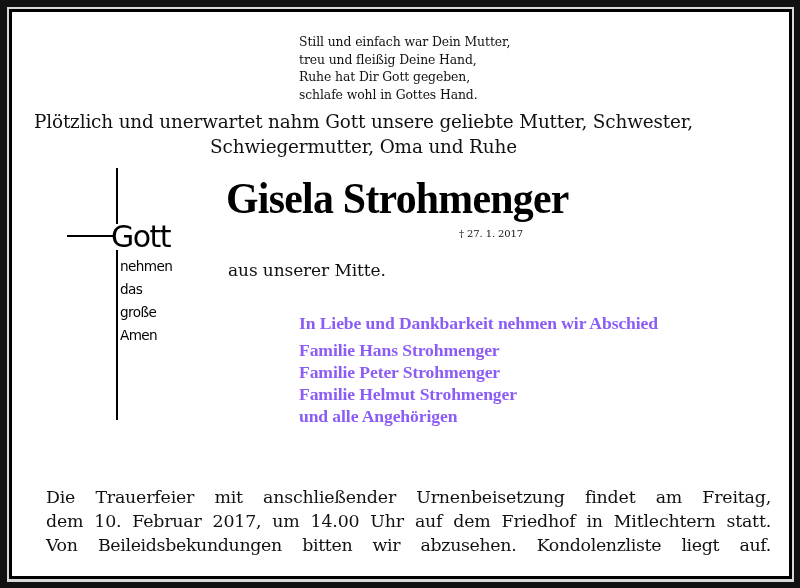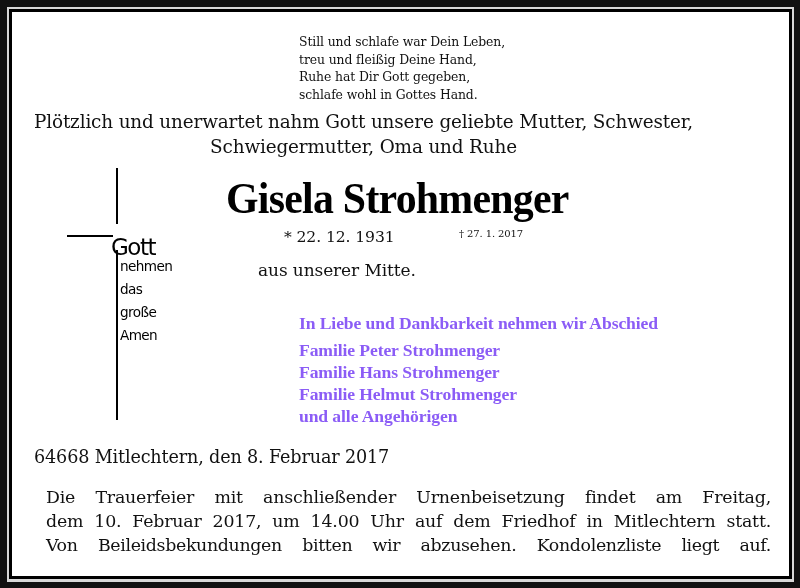--- a/index.html
+++ b/index.html
@@ -14,51 +14,51 @@
   .poem { left: 287px; top: 21px; font-size: 12.4px; line-height: 17.6px; letter-spacing: -0.1px; }
   .poem div { margin: 0; }
 
   .intro { left: 22px; top: 98px; font-size: 18.4px; line-height: 24.5px; letter-spacing: -0.15px; text-align: center; }
 
   .name { left: 214px; top: 160px; font-family: "Liberation Serif", "DejaVu Serif", serif; font-weight: bold; font-size: 45px; letter-spacing: -0.8px; transform: scaleX(0.93); transform-origin: left top; color: #000; }
 
   .born { left: 272px; top: 216px; font-size: 15.6px; letter-spacing: -0.1px; }
   .died { left: 447px; top: 216px; font-size: 10px; letter-spacing: -0.1px; }
 
-  .mitte { left: 216px; top: 248px; font-size: 17px; letter-spacing: -0.1px; margin-left: 30px; }
+  .mitte { left: 216px; top: 248px; font-size: 17px; letter-spacing: -0.1px; }
 
   .signatures { left: 287px; top: 299px; font-family: "Liberation Serif", "DejaVu Serif", serif; font-weight: bold; font-size: 17.6px; color: #8b5cf6; letter-spacing: -0.1px; }
   .signatures .lead { height: 28px; line-height: 24px; }
   .signatures .fam { line-height: 22px; }
 
   .place { left: 22px; top: 435px; font-size: 17.6px; letter-spacing: -0.15px; }
 
   .final { left: 22px; top: 473px; width: 737px; font-size: 17.4px; line-height: 24px; white-space: normal; }
   .final .line { text-align: justify; text-align-last: justify; height: 24px; letter-spacing: -0.2px; margin-left: 12px; }
   .final .line.last { letter-spacing: -0.35px; }
 
   
   .cross-v-top { position: absolute; left: 104px; top: 156px; width: 2px; height: 56px; background: #000; }
   .cross-v-bottom { position: absolute; left: 104px; top: 238px; width: 2px; height: 170px; background: #000; }
   .cross-h { position: absolute; left: 55px; top: 223px; width: 46px; height: 2px; background: #000; }
   .sans { font-family: "DejaVu Sans", "Liberation Sans", sans-serif; color: #000; }
-  .gott { left: 99px; top: 222px; font-size: 23px; letter-spacing: -1.5px; }
+  .gott { left: 99px; top: 207px; font-size: 30px; letter-spacing: -1.5px; }
   .amen-words { left: 108px; top: 243px; font-size: 13.6px; line-height: 23px; letter-spacing: -0.6px; }
 </style>
 </head>
 <body>
 
 <div class="outer"></div>
 <div class="gap"></div>
 <div class="inner-line"></div>
 
 <div class="page">
 
   <div class="abs serif poem">
-    <div>Still und schlafe war Dein Leben,</div>
+    <div>Still und einfach war Dein Mutter,</div>
     <div>treu und fleißig Deine Hand,</div>
     <div>Ruhe hat Dir Gott gegeben,</div>
     <div>schlafe wohl in Gottes Hand.</div>
   </div>
 
   <div class="abs serif intro">
     <div>Plötzlich und unerwartet nahm Gott unsere geliebte Mutter, Schwester,</div>
     <div>Schwiegermutter, Oma und Ruhe</div>
   </div>
 
@@ -67,34 +67,32 @@
   <div class="cross-v-bottom"></div>
   <div class="abs sans gott">Gott</div>
   <div class="abs sans amen-words">
     <div>nehmen</div>
     <div>das</div>
     <div>große</div>
     <div>Amen</div>
   </div>
 
   <div class="abs name">Gisela Strohmenger</div>
-  <div class="abs serif born">* 22. 12. 1931</div>
   <div class="abs serif died">† 27. 1. 2017</div>
 
   <div class="abs serif mitte">aus unserer Mitte.</div>
 
   <div class="abs signatures">
     <div class="lead">In Liebe und Dankbarkeit nehmen wir Abschied</div>
+    <div class="fam">Familie Hans Strohmenger</div>
     <div class="fam">Familie Peter Strohmenger</div>
-    <div class="fam">Familie Hans Strohmenger</div>
     <div class="fam">Familie Helmut Strohmenger</div>
     <div class="fam">und alle Angehörigen</div>
   </div>
 
-  <div class="abs serif place">64668 Mitlechtern, den 8. Februar 2017</div>
 
   <div class="abs serif final">
     <div class="line">Die Trauerfeier mit anschließender Urnenbeisetzung findet am Freitag,</div>
     <div class="line">dem 10. Februar 2017, um 14.00 Uhr auf dem Friedhof in Mitlechtern statt.</div>
     <div class="line last">Von Beileidsbekundungen bitten wir abzusehen. Kondolenzliste liegt auf.</div>
   </div>
 
 </div>
 
 </body></html>

